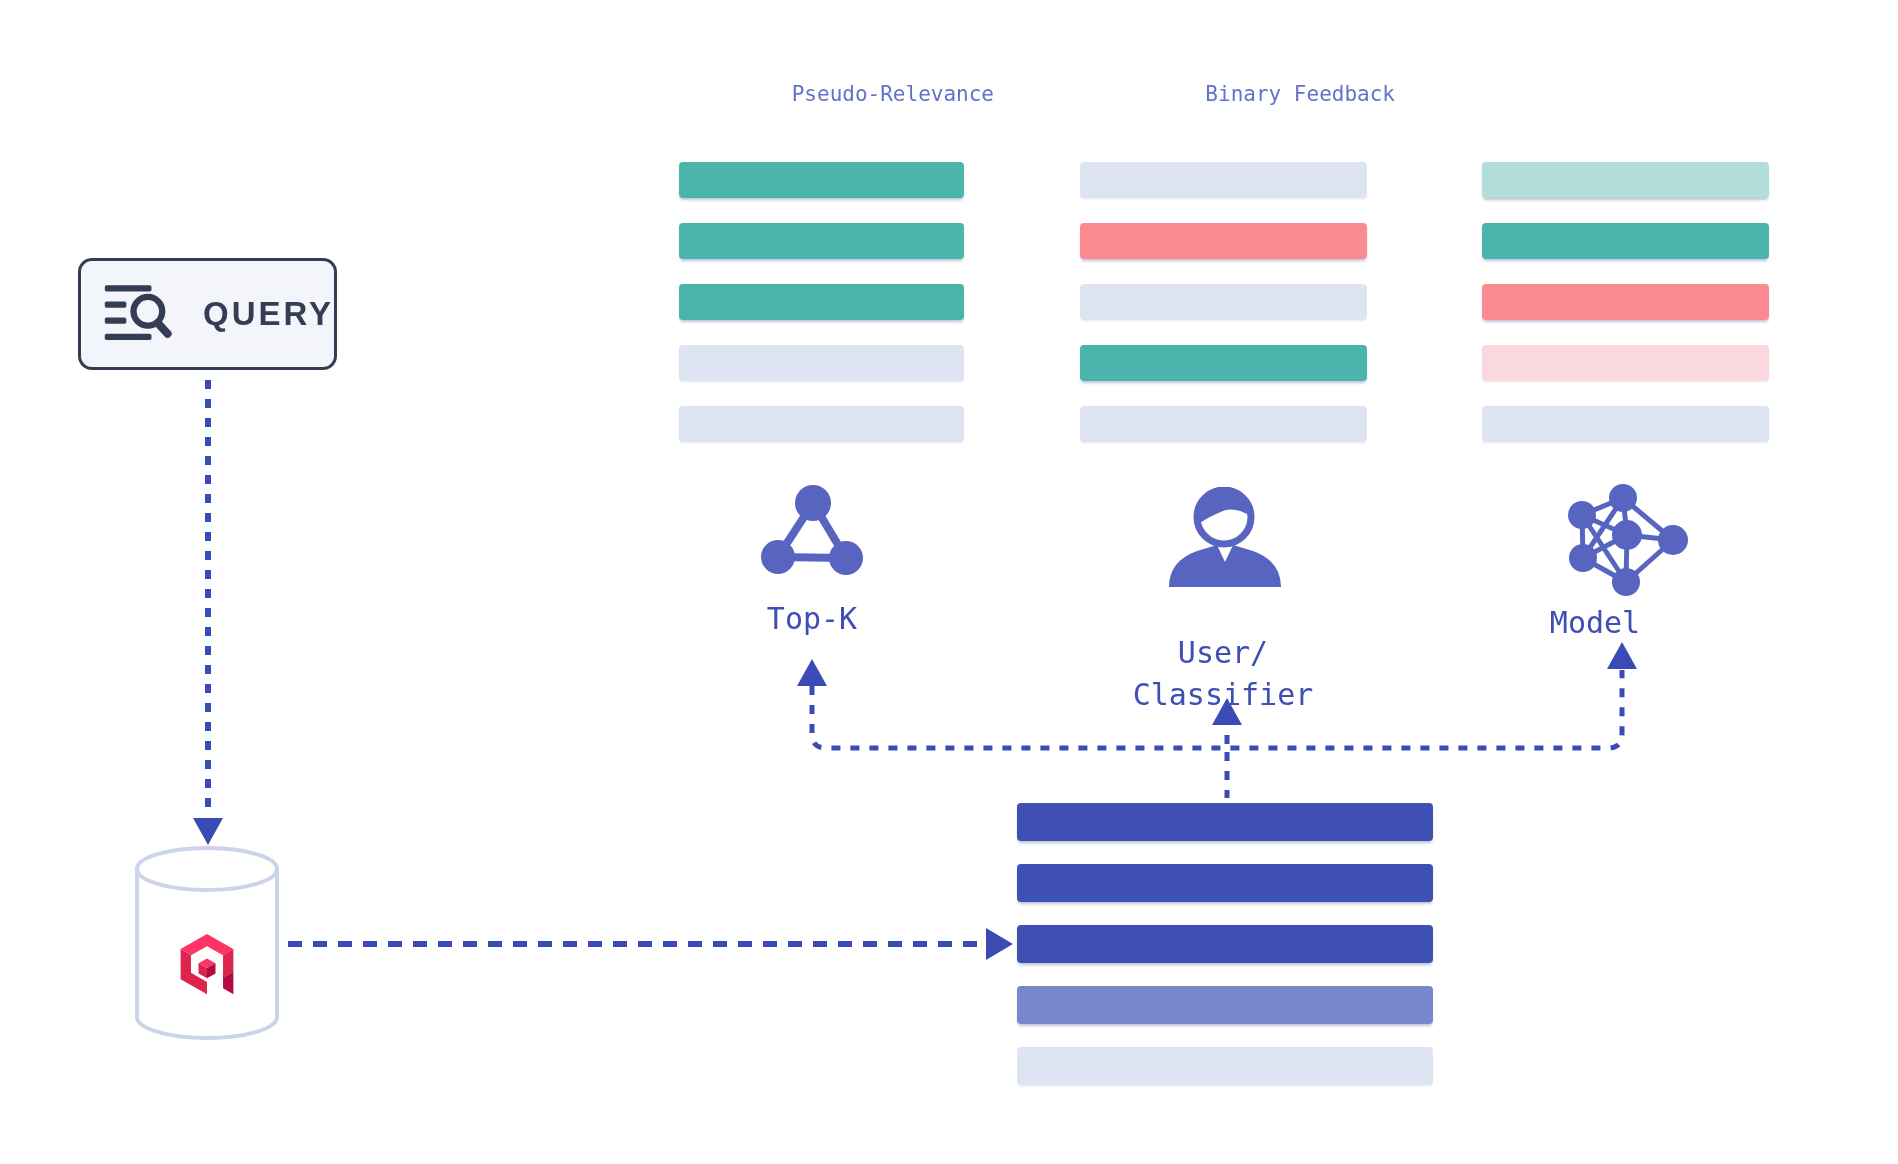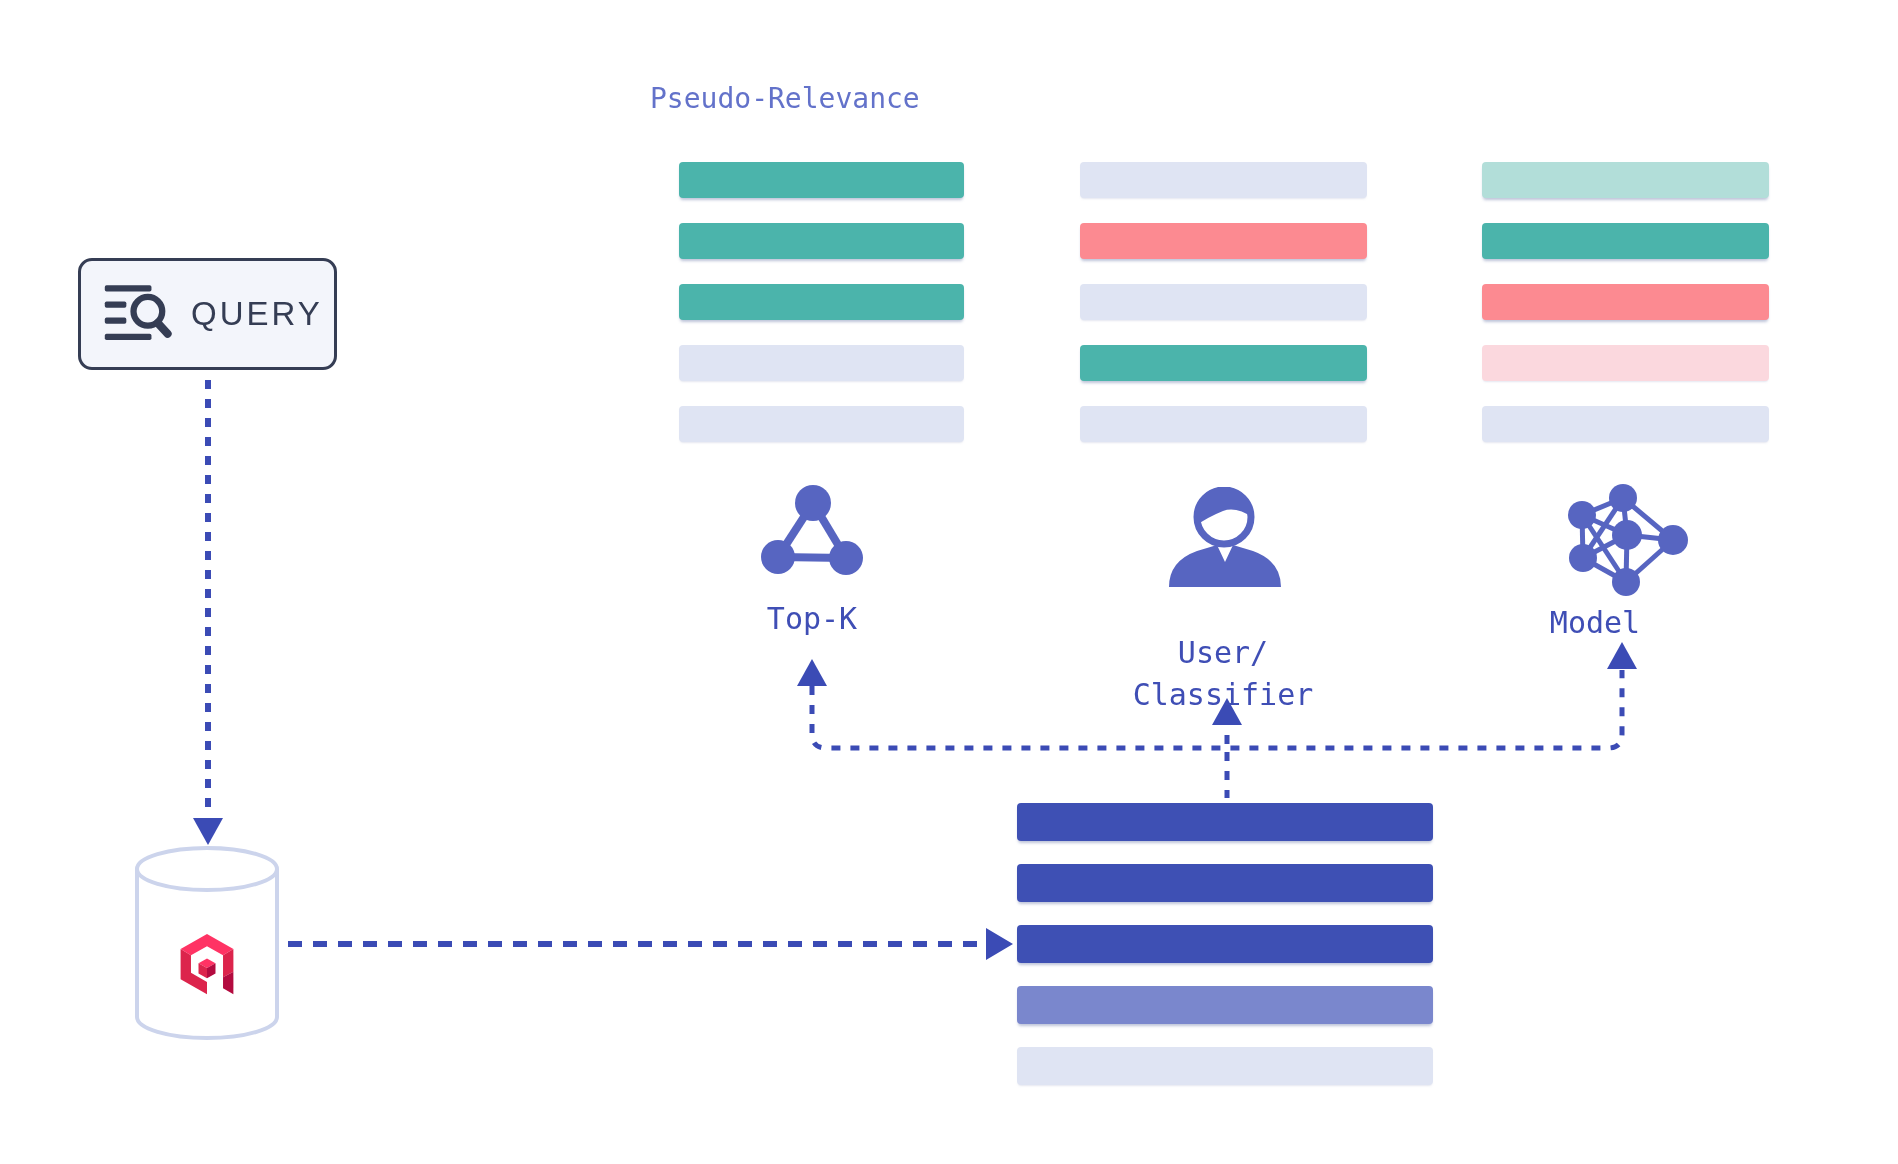--- a/index.html
+++ b/index.html
@@ -1,21 +1,21 @@
 <!DOCTYPE html>
 <html style="--c-teal: #4bb4ab; --c-mint: #b2ded9; --c-salmon: #fc8a91; --c-pink: #fbd8de; --c-muted: #dfe4f3; --c-indigo: #3e50b4; --c-indigo-light: #7a87cd; --c-line: #3b4bb5; --c-icon: #5765c1; --c-header-text: #6372ca; --c-label-text: #3f4eb5; --c-query-ink: #353d54; --c-query-bg: #f3f5fb; --c-cylinder-stroke: #ccd4ec; --c-logo-red: #dc244c; --c-logo-red-light: #ff3364; --c-logo-red-dark: #b30b3f;"><head>
 <meta charset="utf-8">
 <style>
   html,body{margin:0;padding:0;background:#ffffff;}
   .canvas{position:relative;width:1898px;height:1164px;background:#ffffff;overflow:hidden;
           font-family:"DejaVu Sans Mono", monospace;}
 
   
-  .col-title{position:absolute;top:82px;width:344px;text-align:left;
-             font-size:28px;font-weight:500;color:var(--c-header-text);
+  .col-title{position:absolute;top:82px;width:344px;text-align:right;
+             font-size:21px;font-weight:500;color:var(--c-header-text);
              font-family:"DejaVu Sans Mono", monospace;letter-spacing:0px;}
   .col-title.t0{left:650px;} .col-title.t1{left:1051px;} .col-title.t2{left:1453px;}
 
   
   .bar-col{position:absolute;top:162px;}
   .bar-col.c0{left:679px;width:285px;}
   .bar-col.c1{left:1080px;width:287px;}
   .bar-col.c2{left:1482px;width:287px;}
   .bar{height:36px;margin-bottom:25px;border-radius:4px;
        box-shadow:0 2px 2px -1px rgba(150,160,195,0.25);}
@@ -23,40 +23,41 @@
 
   
   .result-list{position:absolute;left:1017px;top:803px;width:416px;}
   .result-list .bar{height:38px;margin-bottom:23px;}
 
   
   .query-box{position:absolute;left:78px;top:258px;width:259px;height:112px;
              box-sizing:border-box;border:3px solid var(--c-query-ink);border-radius:14px;
              background:var(--c-query-bg);display:flex;align-items:center;}
   .query-box .qicon{margin-left:22px;flex:0 0 auto;}
-  .query-label{margin-left:18px;font-family:"Liberation Sans", sans-serif;
-               font-size:33px;font-weight:400;letter-spacing:3px;color:var(--c-query-ink);}
+  .query-label{margin-left:30px;font-family:"Liberation Sans", sans-serif;
+               font-size:33px;font-weight:700;letter-spacing:3px;color:var(--c-query-ink);}
 
   
   .proc-icon{position:absolute;}
   .proc-label{position:absolute;text-align:center;font-family:"DejaVu Sans Mono", monospace;
               font-size:30px;font-weight:500;color:var(--c-label-text);line-height:42px;}
   .label-topk{left:737px;top:598px;width:150px;text-align:center;}
   .label-user{left:1123px;top:604px;width:200px;margin-top:28px;}
   .label-model{left:1520px;top:602px;width:150px;}
 
   svg{display:block;}
   .overlay{position:absolute;left:0;top:0;}
 </style>
 </head>
 <body>
 
 <div class="canvas">
 
   <div class="col-title t0">Pseudo-Relevance</div>
+  <div class="col-title t1">Binary Feedback</div>
 
   <div class="bar-col c0">
       <div class="bar raised" style="background: rgb(75, 180, 171);"></div>
       <div class="bar raised" style="background: rgb(75, 180, 171);"></div>
       <div class="bar raised" style="background: rgb(75, 180, 171);"></div>
       <div class="bar" style="background: rgb(223, 228, 243);"></div>
       <div class="bar" style="background: rgb(223, 228, 243);"></div>
     </div>
   <div class="bar-col c1">
       <div class="bar" style="background: rgb(223, 228, 243);"></div>

